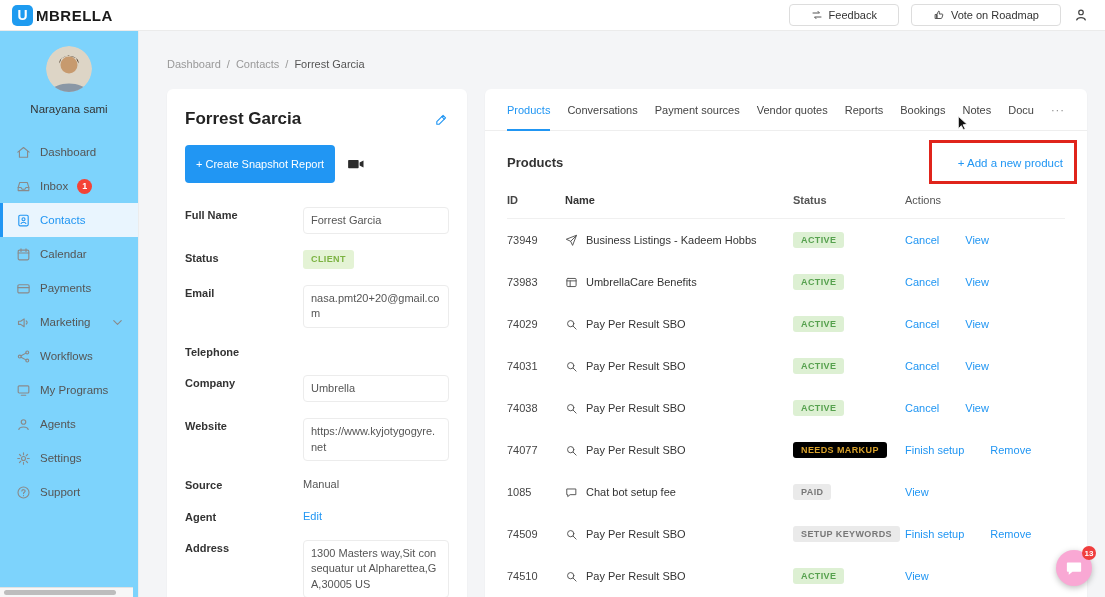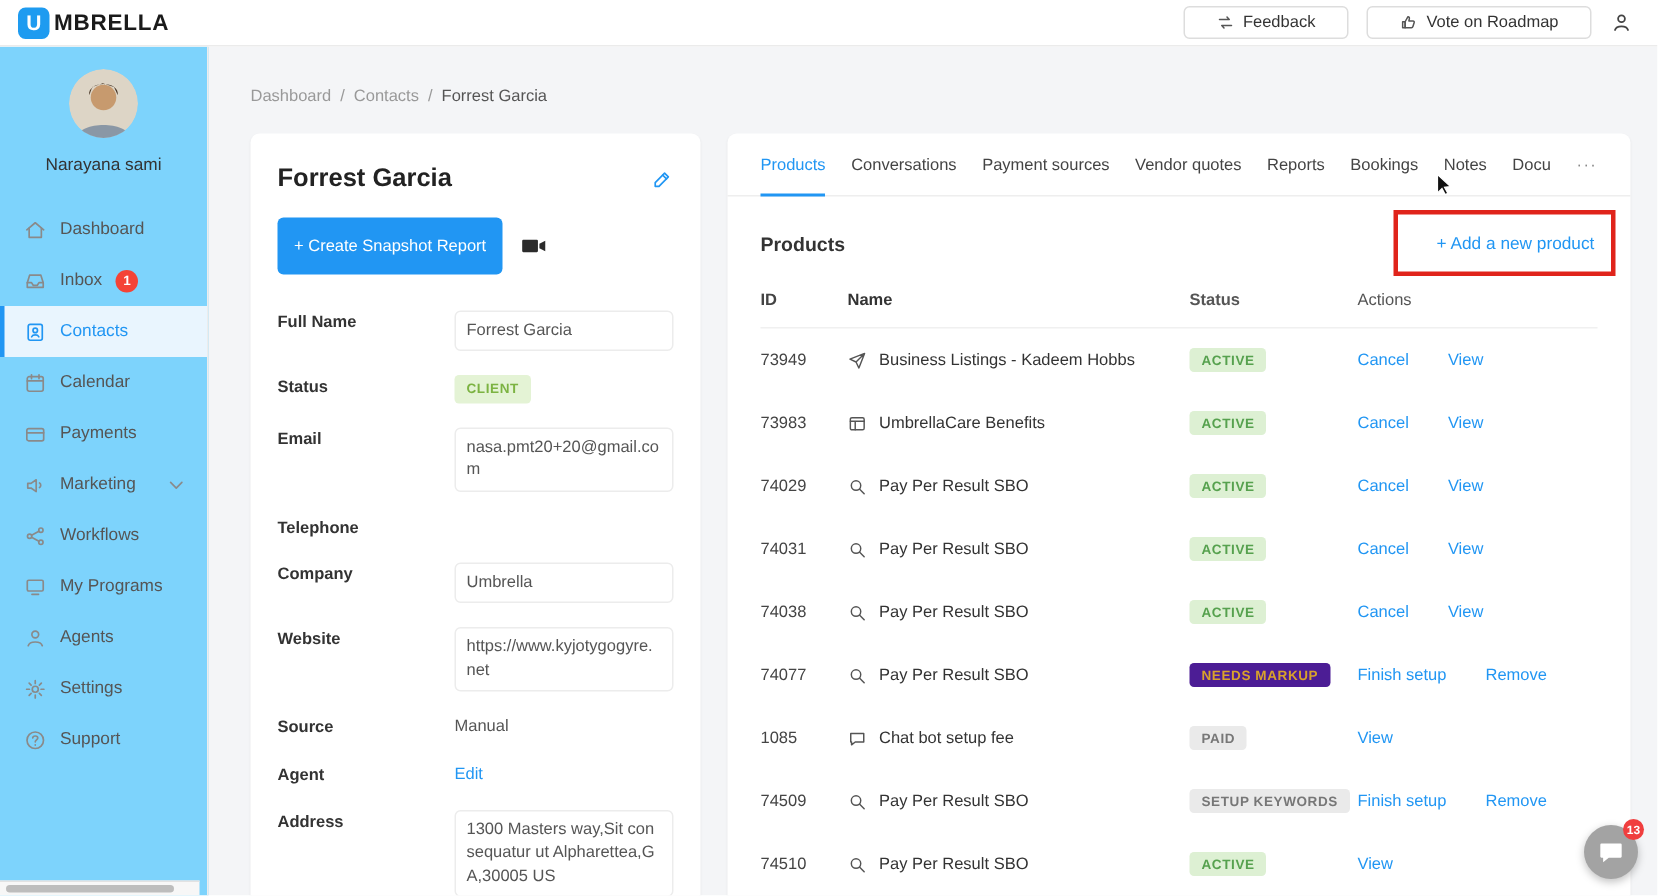--- a/index.html
+++ b/index.html
@@ -48,21 +48,21 @@
   .btn-row{display:flex;align-items:center;gap:12px;margin-bottom:14px}
   .btn-primary{background:#2196f3;color:#fff;font-size:11px;border:none;border-radius:4px;padding:13px 11px;font-family:inherit;cursor:pointer}
   .camera{width:18px;height:18px;color:#2b2b2b;cursor:pointer}
   .field-row{display:flex;padding:6px 0;font-size:11px;align-items:flex-start}
   .field-label{width:118px;flex-shrink:0;font-weight:bold;color:#333;padding-top:5px;line-height:1.3}
   .field-value{flex:1;color:#555;line-height:1.4;padding-top:4px}
   .value-box{border:1px solid #ececec;border-radius:4px;padding:5px 7px;word-break:break-all;cursor:text}
   .badge{display:inline-block;font-size:9px;font-weight:bold;padding:3px 8px;border-radius:3px;letter-spacing:.4px;white-space:nowrap}
   .badge-client{background:#e4f3d5;color:#7cb342}
   .badge-active{background:#ddf0d3;color:#56a14e}
-  .badge-warning{background:#4c1d95;color:#d9a22b}
+  .badge-warning{background:#000000;color:#d9a22b}
   .badge-neutral{background:#eaeaea;color:#777}
   .link{color:#2196f3;cursor:pointer}
 
   
   .products-card{flex:1;height:620px;position:relative}
   .tabs{display:flex;gap:17px;padding:0 22px;height:42px;align-items:stretch;border-bottom:1px solid #eee;font-size:11px;color:#444}
   .tab{position:relative;display:flex;align-items:center;cursor:pointer;white-space:nowrap}
   .tab.active{color:#2196f3}
   .tab.active::after{content:"";position:absolute;left:0;right:0;bottom:-1px;height:2px;background:#2196f3}
   .tab.more{color:#888;letter-spacing:1px}
@@ -75,21 +75,21 @@
   .thead{display:flex;font-size:11px;color:#555;font-weight:bold;padding:6px 0 12px;border-bottom:1px solid #f0f0f0}
   .trow{display:flex;align-items:center;padding:13px 0;font-size:11px}
   .cell-id{width:58px;color:#444;flex-shrink:0}
   .cell-name{width:228px;display:flex;align-items:center;gap:8px;color:#333;flex-shrink:0}
   .cell-name .row-icon{width:13px;height:13px;color:#555;flex-shrink:0}
   .cell-status{width:112px;flex-shrink:0}
   .cell-actions{flex:1;display:flex;gap:26px;font-weight:normal}
   .thead .cell-actions{gap:0}
 
   
-  .chat-launcher{position:absolute;right:13px;bottom:11px;width:36px;height:36px;border-radius:50%;background:#a3a3a3;display:flex;align-items:center;justify-content:center;cursor:pointer;box-shadow:0 2px 6px rgba(0,0,0,.25);z-index:8}
+  .chat-launcher{position:absolute;right:13px;bottom:11px;width:36px;height:36px;border-radius:50%;background:#f9a8d4;display:flex;align-items:center;justify-content:center;cursor:pointer;box-shadow:0 2px 6px rgba(0,0,0,.25);z-index:8}
   .chat-glyph{width:18px;height:18px}
   .chat-badge{position:absolute;top:-4px;right:-4px;background:#f03e3e;color:#fff;font-size:8px;font-weight:bold;border-radius:50%;min-width:14px;height:14px;display:flex;align-items:center;justify-content:center}
   .hscroll{position:absolute;left:0;bottom:0;width:133px;height:10px;background:#f7f7f7;border-top:1px solid #e2e2e2;z-index:9;cursor:pointer}
   .hscroll-thumb{margin:2px 4px;height:5px;width:112px;background:#bdbdbd;border-radius:3px}
 </style>
 </head>
 <body>
 
 <header class="topbar">
   <div class="logo">

